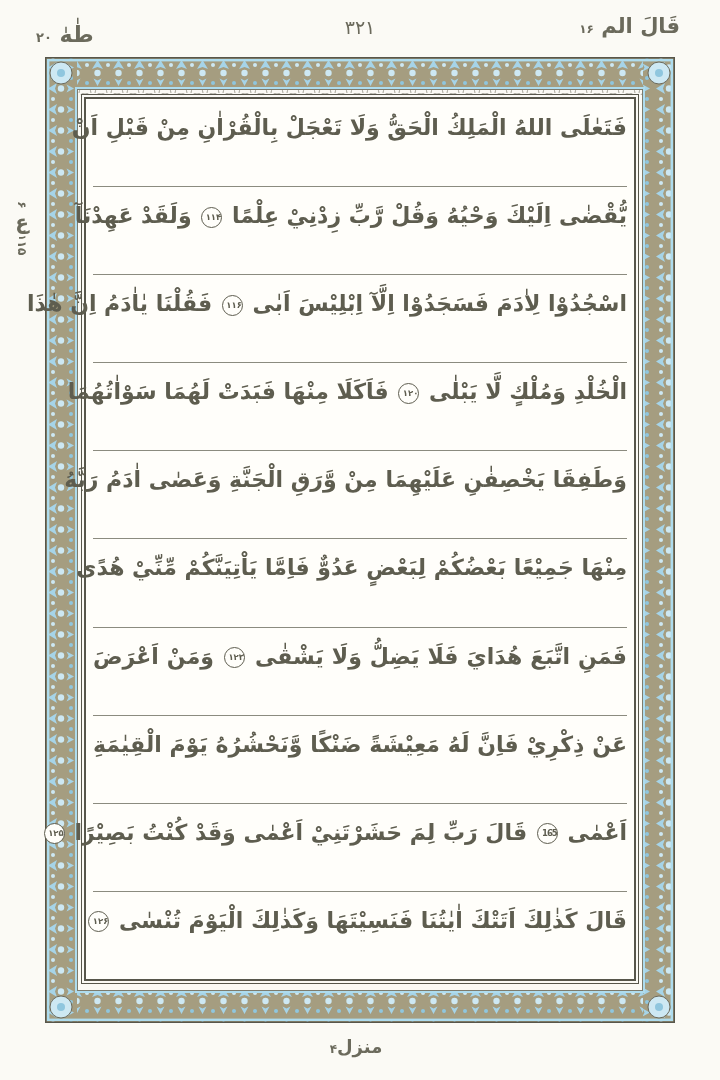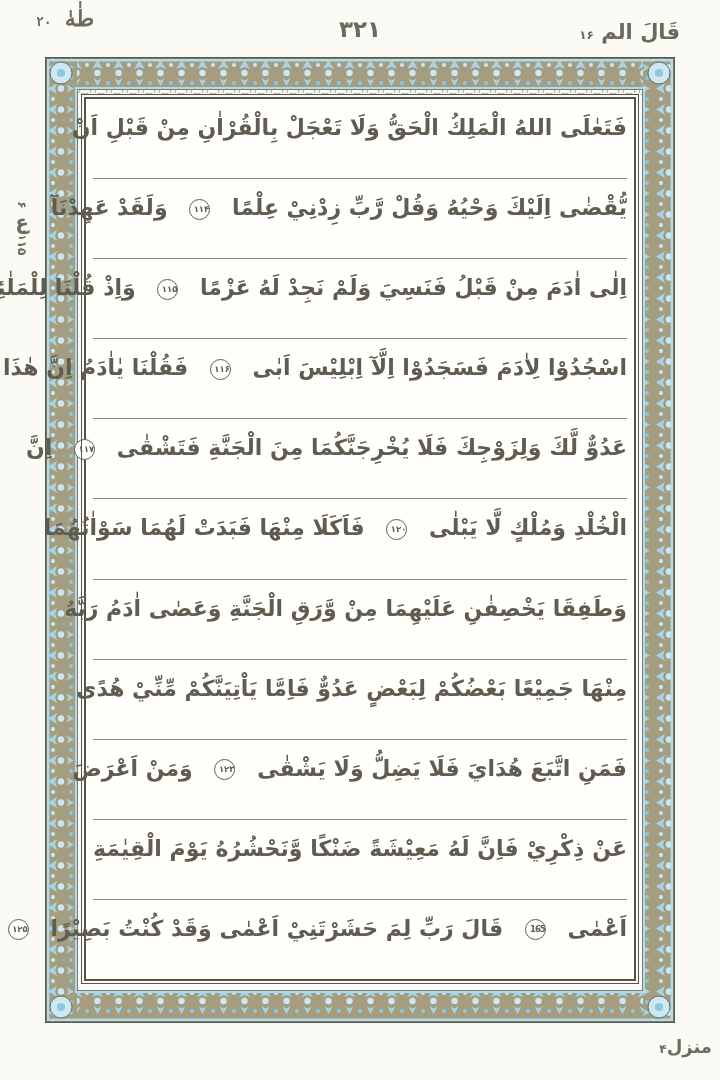--- a/index.html
+++ b/index.html
@@ -4,24 +4,24 @@
 <style>
   html,body{margin:0;padding:0;}
   body{
     width:720px;height:1080px;position:relative;overflow:hidden;
     background:var(--paper,#fbfaf5);
     font-family:"DejaVu Sans",sans-serif;
     color:var(--ink,#5e5d4f);
   }
   
   .header{position:absolute;top:6px;left:0;width:720px;height:44px;direction:rtl;}
-  .hdr-right{position:absolute;right:40px;top:14px;font-size:21px;font-weight:bold;color:var(--ink2,#6b6a5c);}
+  .hdr-right{position:absolute;right:40px;top:8px;font-size:21px;font-weight:bold;color:var(--ink2,#6b6a5c);}
   .hdr-right .small-num{font-size:12px;}
-  .hdr-center{position:absolute;left:0;right:0;top:10px;text-align:center;font-size:23px;font-weight:bold;color:var(--ink2,#6b6a5c);}
-  .hdr-left{position:absolute;left:36px;top:0;font-size:22px;font-weight:bold;color:var(--ink2,#6b6a5c);font-family:Liberation Mono, monospace;}
+  .hdr-center{position:absolute;left:0;right:0;top:10px;text-align:center;font-size:19px;font-weight:normal;color:var(--ink2,#6b6a5c);}
+  .hdr-left{position:absolute;left:36px;top:16px;font-size:22px;font-weight:bold;color:var(--ink2,#6b6a5c);}
   .hdr-left .small-num{font-size:13px;}
   
   .frame-svg{position:absolute;left:45px;top:57px;width:630px;height:966px;}
   
   .text-box{
     position:absolute;left:84px;top:97px;width:552px;height:884px;
     background:#fffefa;
     border:2px solid var(--line,#57564b);
     outline:1px solid var(--line,#57564b);
     outline-offset:2px;
@@ -32,34 +32,34 @@
     flex:1;direction:rtl;unicode-bidi:plaintext;
     text-align:justify;text-align-last:justify;
     font-size:22px;font-weight:bold;color:var(--ink,#5e5d4f);
     border-bottom:1px solid var(--sep,#8b8b7f);
     display:block;line-height:57px;overflow:visible;white-space:nowrap;
   }
   .qline:last-child{border-bottom:none;}
   .verse-badge{
     display:inline-block;width:19px;height:19px;border:1.4px solid var(--ink,#5e5d4f);
     border-radius:50%;font-size:8.5px;font-weight:bold;line-height:19px;
-    text-align:center;vertical-align:middle;margin:0 14px;letter-spacing:-1px;
+    text-align:center;vertical-align:middle;margin:0 2px;letter-spacing:-1px;
     background:#fffefa;direction:rtl;
   }
   
   .ruku-marker{
     position:absolute;left:4px;top:198px;width:36px;
     display:flex;flex-direction:column;align-items:center;gap:1px;
     color:var(--ink2,#6b6a5c);font-weight:bold;
   }
   .ruku-marker .digit{font-size:12px;transform:rotate(90deg);}
   .ruku-marker .ain{font-size:20px;line-height:18px;}
   .ruku-marker .mid{font-size:10px;transform:rotate(90deg);margin-top:-3px;}
   
-  .footer{position:absolute;left:0;right:8px;top:1036px;text-align:right;
+  .footer{position:absolute;left:0;right:8px;top:1036px;text-align:center;
     font-size:18px;font-weight:bold;color:var(--ink2,#6b6a5c);direction:rtl;}
   .footer .small-num{font-size:12px;}
 </style>
 </head>
 <body style="--paper: #fbfaf5; --ink: #5e5d4f; --ink2: #6b6a5c; --line: #57564b; --sep: #8b8b7f;">
 
 <div class="header">
   <div class="hdr-right">
     <span>قَالَ الم</span>
     <span class="small-num">۱۶</span>
@@ -129,29 +129,28 @@
       <circle cx="16" cy="950" r="4" fill="#8fc6de"></circle>
     <circle cx="614" cy="950" r="11" fill="#cde8f3" stroke="#6b6a5c" stroke-width="1"></circle>
       <circle cx="614" cy="950" r="4" fill="#8fc6de"></circle>
   </g>
 </svg>
 
 <div class="text-box">
   <div class="lines">
       <div class="qline"><span>فَتَعٰلَى اللهُ الْمَلِكُ الْحَقُّ وَلَا تَعْجَلْ بِالْقُرْاٰنِ مِنْ قَبْلِ اَنْ</span> </div>
       <div class="qline"><span>يُّقْضٰى اِلَيْكَ وَحْيُهُ وَقُلْ رَّبِّ زِدْنِيْ عِلْمًا</span> <span class="verse-badge">۱۱۴</span> <span>وَلَقَدْ عَهِدْنَآ</span> </div>
-      <div class="qline"><span>اِلٰى اٰدَمَ مِنْ قَبْلُ فَنَسِيَ وَلَمْ نَجِدْ لَهُ عَزْمًا</span> <span class="verse-badge">۱۱۵</span> <span>وَاِذْ قُلْنَا لِلْمَلٰئِكَةِ</span> </div>
       <div class="qline"><span>اسْجُدُوْا لِاٰدَمَ فَسَجَدُوْا اِلَّآ اِبْلِيْسَ اَبٰى</span> <span class="verse-badge">۱۱۶</span> <span>فَقُلْنَا يٰاٰدَمُ اِنَّ هٰذَا</span> </div>
-      <div class="qline"><span>عَدُوٌّ لَّكَ وَلِزَوْجِكَ فَلَا يُخْرِجَنَّكُمَا مِنَ الْجَنَّةِ فَتَشْقٰى</span> <span class="verse-badge">۱۱۷</span> <span>اِنَّ</span> </div>
       <div class="qline"><span>الْخُلْدِ وَمُلْكٍ لَّا يَبْلٰى</span> <span class="verse-badge">۱۲۰</span> <span>فَاَكَلَا مِنْهَا فَبَدَتْ لَهُمَا سَوْاٰتُهُمَا</span> </div>
       <div class="qline"><span>وَطَفِقَا يَخْصِفٰنِ عَلَيْهِمَا مِنْ وَّرَقِ الْجَنَّةِ وَعَصٰى اٰدَمُ رَبَّهُ</span> </div>
       <div class="qline"><span>مِنْهَا جَمِيْعًا بَعْضُكُمْ لِبَعْضٍ عَدُوٌّ فَاِمَّا يَاْتِيَنَّكُمْ مِّنِّيْ هُدًى</span> </div>
       <div class="qline"><span>فَمَنِ اتَّبَعَ هُدَايَ فَلَا يَضِلُّ وَلَا يَشْقٰى</span> <span class="verse-badge">۱۲۳</span> <span>وَمَنْ اَعْرَضَ</span> </div>
       <div class="qline"><span>عَنْ ذِكْرِيْ فَاِنَّ لَهُ مَعِيْشَةً ضَنْكًا وَّنَحْشُرُهُ يَوْمَ الْقِيٰمَةِ</span> </div>
       <div class="qline"><span>اَعْمٰى</span> <span class="verse-badge">165</span> <span>قَالَ رَبِّ لِمَ حَشَرْتَنِيْ اَعْمٰى وَقَدْ كُنْتُ بَصِيْرًا</span> <span class="verse-badge">۱۲۵</span> </div>
+      <div class="qline"><span>قَالَ كَذٰلِكَ اَتَتْكَ اٰيٰتُنَا فَنَسِيْتَهَا وَكَذٰلِكَ الْيَوْمَ تُنْسٰى</span> <span class="verse-badge">۱۲۶</span> </div>
     </div>
 </div>
 
 <div class="ruku-marker">
   <span class="digit">۶</span>
   <span class="ain">ع</span>
   <span class="mid">۱۱</span>
   <span class="digit">۱۵</span>
 </div>
 

